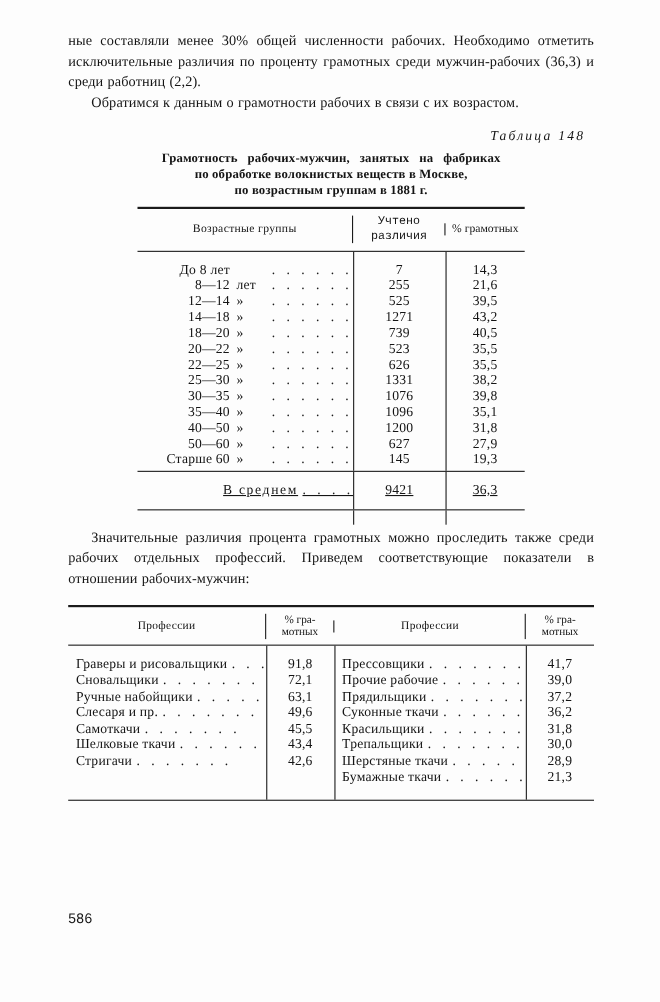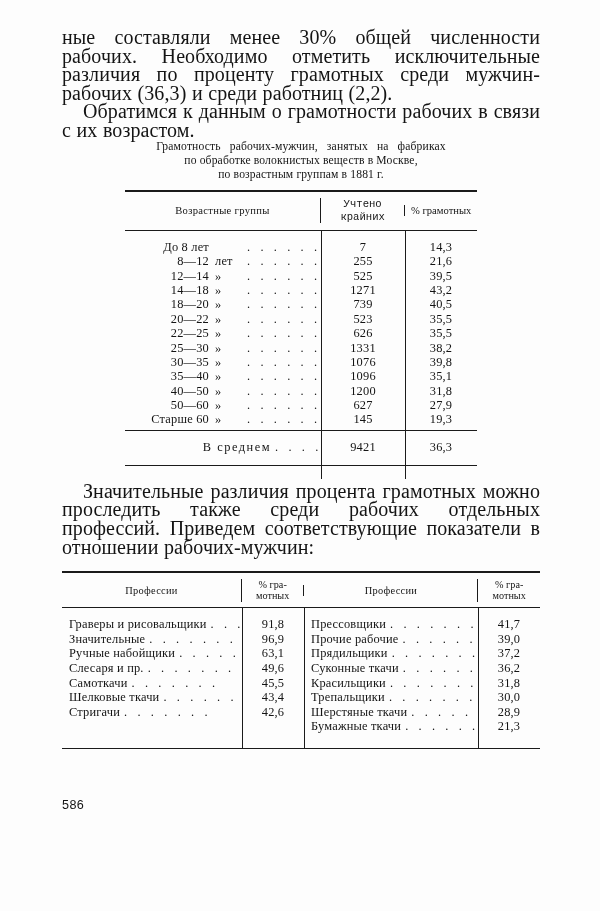--- a/index.html
+++ b/index.html
@@ -27,21 +27,21 @@
 
   .content {
     position: absolute;
     left: 62px;
     top: 28px;
     width: 478px;
   }
 
   
   .para {
-    font-size: 20px;
+    font-size: 13px;
     line-height: 18.6px;
     text-align: justify;
     text-justify: inter-word;
     letter-spacing: 0.1px;
     margin: 0;
     word-spacing: 0.4px;
   }
   .para.indent { text-indent: 21px; }
   .para + .para { margin-top: 0px; }
 
@@ -49,21 +49,21 @@
   .tbl-number {
     text-align: right;
     font-style: italic;
     font-size: 12.4px;
     letter-spacing: 2.0px;
     margin: 14px 0 6px 0;
     padding-right: 8px;
   }
   .tbl-title {
     text-align: center;
-    font-weight: normal;
+    font-weight: bold;
     font-size: 11.6px;
     line-height: 14.4px;
     letter-spacing: 0.15px;
     margin: 0 auto 7px auto;
     width: 370px;
   }
   .tbl-title .l1 {
     display: block;
     word-spacing: 6px;
   }
@@ -183,21 +183,21 @@
   }
   .t1-total::before,
   .t1-total::after {
     content: "";
     position: absolute;
     top: 0; bottom: 0;
     border-left: 1.2px solid #1b1b1b;
   }
   .t1-total::before { left: 196px; }
   .t1-total::after  { left: 280px; }
-  .t1-total .t1-row { height: 16px; }
+  .t1-total .t1-row { height: 16px; text-decoration: underline; }
   .t1-total .label { padding-left: 0; justify-content: flex-end; }
   .t1-total .lab-txt { letter-spacing: 1.5px; }
   .t1-total .leader { flex: 0 0 46px; }
 
   .t1-foot-gap { height: 16px; position: relative; }
   .t1-foot-gap::before,
   .t1-foot-gap::after {
     content: "";
     position: absolute;
     top: 0; height: 13px;
@@ -298,51 +298,52 @@
   .t2-row .pval {
     width: 62px;
     text-align: center;
     letter-spacing: 0.2px;
   }
 
   
   .pageno {
     position: absolute;
     left: 62px;
-    top: 798px;
+    top: 828px;
     font-size: 12.6px;
     letter-spacing: 0.4px;
     font-family: "Liberation Sans", sans-serif;
   }
   .spacer-md { height: 15px; }
 </style>
 </head>
 <body>
 
 <div class="page">
   <div class="content">
 
     <p class="para">ные составляли менее 30% общей численности рабочих. Необходимо отметить исключительные различия по проценту грамотных среди мужчин-рабочих (36,3) и среди работниц (2,2).</p>
     <p class="para indent">Обратимся к данным о грамотности рабочих в связи с их возрастом.</p>
 
+    <div class="tbl-number">Таблица 148</div>
 
     <div class="tbl-title">
       <span class="l1">Грамотность рабочих-мужчин, занятых на фабриках</span>
       <span class="l2">по обработке волокнистых веществ в Москве,</span>
       <span class="l3">по возрастным группам в 1881 г.</span>
     </div>
 
     <div class="t1-wrap">
       <div class="rule-top"></div>
 
       <div class="t1-head">
         <div class="c1">Возрастные группы</div>
         <div class="c2">
           <span>Учтено</span>
-          <span>крайних</span>
+          <span>различия</span>
         </div>
         <div class="c3">% грамотных</div>
       </div>
 
       <div class="rule-thin"></div>
 
       <div class="t1-body" id="t1-body">
           <div class="t1-row">
             <div class="label">
               <span class="lab-txt agecell">До  8 лет</span>
@@ -507,24 +508,24 @@
         <div class="t2-col left" id="t2-left">
             <div class="t2-row">
               <div class="pname">
                 <span class="pn-txt">Граверы и рисовальщики</span>
                 <span class="leader2">. . . . . . .</span>
               </div>
               <div class="pval">91,8</div>
             </div>
             <div class="t2-row">
               <div class="pname">
-                <span class="pn-txt">Значительные</span>
-                <span class="leader2">. . . . . . .</span>
-              </div>
-              <div class="pval">96,9</div>
+                <span class="pn-txt">Сновальщики</span>
+                <span class="leader2">. . . . . . .</span>
+              </div>
+              <div class="pval">72,1</div>
             </div>
             <div class="t2-row">
               <div class="pname">
                 <span class="pn-txt">Ручные набойщики</span>
                 <span class="leader2">. . . . . . .</span>
               </div>
               <div class="pval">63,1</div>
             </div>
             <div class="t2-row">
               <div class="pname">

